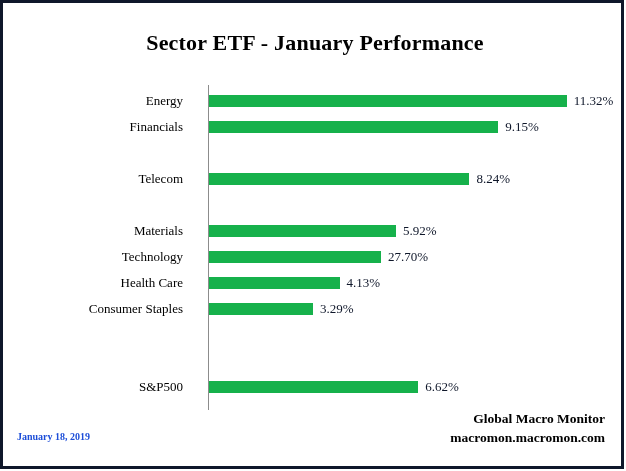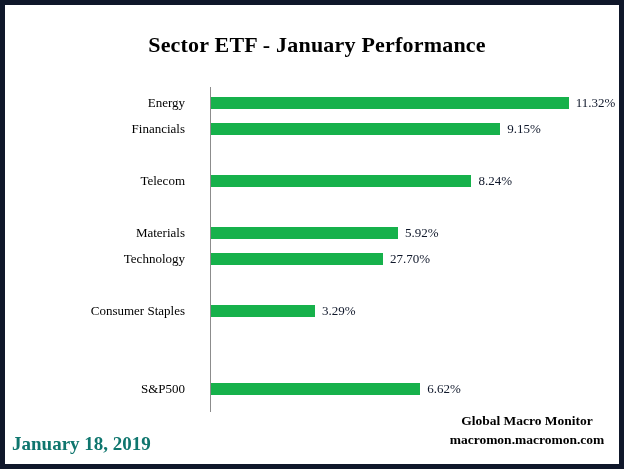--- a/index.html
+++ b/index.html
@@ -12,21 +12,21 @@
     background: #ffffff;
     font-family: "Liberation Serif", serif;
     overflow: hidden;
   }
   #frame {
     position: absolute;
     left: 0;
     top: 0;
     width: 624px;
     height: 469px;
-    border: 5px solid #0f172a;
+    border: 3px solid #0f172a;
     box-sizing: border-box;
     background: #ffffff;
   }
   #title {
     position: absolute;
     left: 0;
     top: 27px;
     width: 624px;
     text-align: center;
     font-size: 22px;
@@ -82,34 +82,34 @@
     top: 0;
     height: 26px;
     line-height: 26px;
     white-space: nowrap;
     font-size: 13px;
     font-family: "Liberation Serif", serif;
     color: #0f172a;
   }
   #footer-left {
     position: absolute;
-    left: 7px;
+    left: 14px;
     top: 428px;
-    font-size: 19px;
+    font-size: 10px;
     font-weight: bold;
     font-family: "Liberation Serif", serif;
-    color: #0f766e;
+    color: #1d4ed8;
     white-space: nowrap;
   }
   #footer-right {
     position: absolute;
-    left: 420px;
+    left: 398px;
     top: 406px;
     width: 204px;
-    text-align: center;
+    text-align: right;
     font-size: 13.5px;
     font-weight: bold;
     font-family: "Liberation Serif", serif;
     color: #000000;
     line-height: 19px;
   }
 </style>
 </head>
 <body>
 
@@ -138,20 +138,25 @@
       <div class="row" style="top: 133px;">
         <div class="cat-label">Materials</div>
         <div class="bar" style="width: 187.072px; background: rgb(22, 177, 75);"></div>
         <div class="val-label" style="left: 195.072px;">5.92%</div>
       </div>
       <div class="row" style="top: 159px;">
         <div class="cat-label">Technology</div>
         <div class="bar" style="width: 171.904px; background: rgb(22, 177, 75);"></div>
         <div class="val-label" style="left: 179.904px;">27.70%</div>
       </div>
+      <div class="row" style="top: 185px;">
+        <div class="cat-label">Health Care</div>
+        <div class="bar" style="width: 130.508px; background: rgb(22, 177, 75);"></div>
+        <div class="val-label" style="left: 138.508px;">4.13%</div>
+      </div>
       <div class="row" style="top: 211px;">
         <div class="cat-label">Consumer Staples</div>
         <div class="bar" style="width: 103.964px; background: rgb(22, 177, 75);"></div>
         <div class="val-label" style="left: 111.964px;">3.29%</div>
       </div>
       <div class="row" style="top: 263px;">
         <div class="cat-label"></div>
       </div>
       <div class="row" style="top: 289px;">
         <div class="cat-label">S&amp;P500</div>

